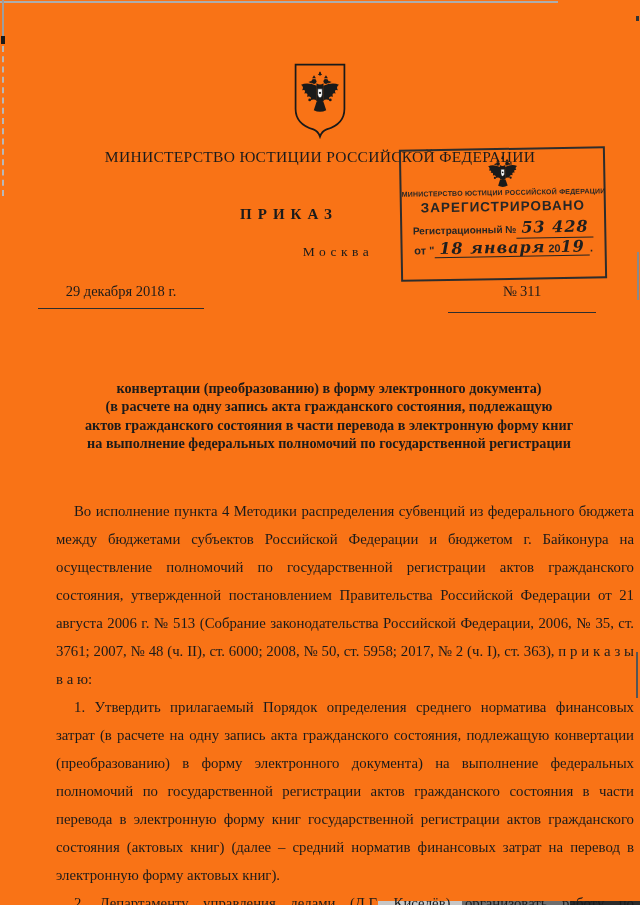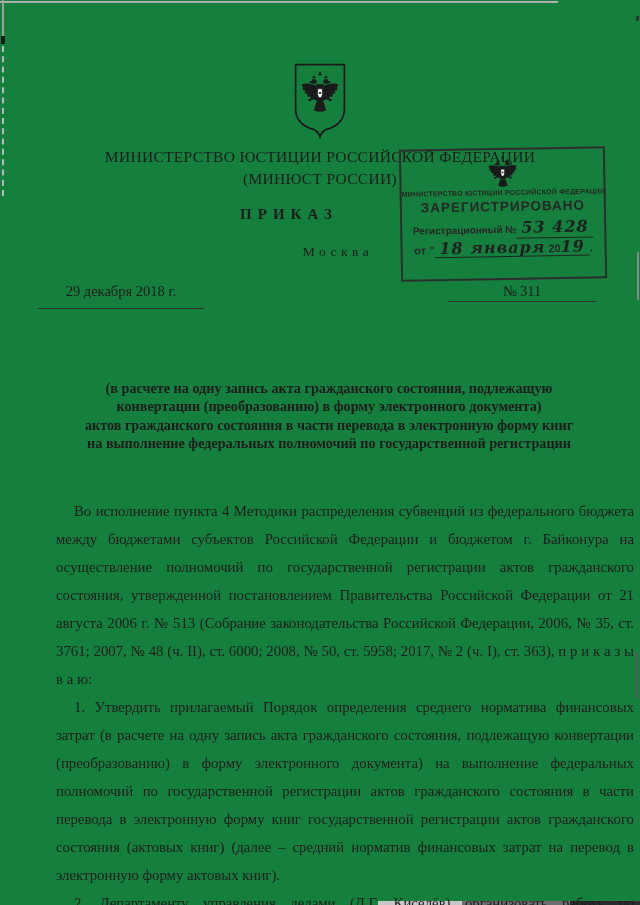--- a/index.html
+++ b/index.html
@@ -1,17 +1,17 @@
 <!DOCTYPE html>
 <html lang="ru"><head>
 <meta charset="utf-8">
 <style>
   html,body{margin:0;padding:0;background:#fff;}
   .page{
-    position:relative;width:640px;height:905px;background:#15803d;overflow:hidden;
+    position:relative;width:640px;height:905px;background:#f97316;overflow:hidden;
     font-family:"Liberation Serif",serif;color:#1b1b1b;
   }
   
   .art{position:absolute;pointer-events:none;}
   .art-top{left:0;top:1px;width:558px;height:2px;background:#adadad;}
   .art-left-solid{left:2px;top:0;width:2px;height:36px;background:#9e9e9e;}
   .art-left-tick{left:1px;top:36px;width:4px;height:8px;background:#1a1a1a;}
   .art-left-dash{left:2px;top:46px;width:0;height:150px;border-left:2px dashed #b8b8b8;}
   .art-bot-1{left:378px;top:901px;width:84px;height:4px;background:#c6c6c6;}
   .art-bot-2{left:462px;top:901px;width:108px;height:4px;background:#6e6e6e;}
@@ -23,21 +23,21 @@
   .emblem{position:absolute;top:60px;left:287px;width:66px;height:82px;}
   .ministry{position:absolute;top:146px;left:0;width:640px;text-align:center;
     font-size:15.5px;line-height:22px;letter-spacing:.3px;}
   .doc-type{position:absolute;top:206px;left:0;width:572px;text-align:center;
     font-weight:bold;font-size:15px;letter-spacing:6px;padding-left:6px;box-sizing:border-box;}
   .city{position:absolute;top:244px;left:0;width:640px;text-align:center;
     font-size:13.5px;letter-spacing:4.5px;padding-left:4px;box-sizing:border-box;margin-left:16px;}
   .date-left{position:absolute;top:283px;left:38px;width:166px;text-align:center;
     font-size:14.5px;border-bottom:1.5px solid #2e2e2e;padding-bottom:8px;}
   .num-right{position:absolute;top:283px;left:448px;width:148px;text-align:center;
-    font-size:14.5px;border-bottom:1.5px solid #2e2e2e;padding-bottom:1px;}
+    font-size:14.5px;border-bottom:1.5px solid #2e2e2e;padding-bottom:12px;}
   
   .stamp{
     position:absolute;left:400px;top:148px;width:206px;height:132px;
     border:2.5px solid #2d2d2d;box-sizing:border-box;transform:rotate(-1deg);
     text-align:center;color:#262626;background:transparent;
   }
   .stamp-eagle{display:block;margin:5px auto 0;height:34px;}
   .stamp-ministry{font-family:"Liberation Sans",sans-serif;font-weight:bold;
     font-size:7px;letter-spacing:.2px;white-space:nowrap;}
   .stamp-registered{font-family:"Liberation Sans",sans-serif;font-weight:bold;
@@ -97,21 +97,20 @@
 
   <div class="emblem">
     <svg viewBox="0 0 100 120" width="66" height="82">
       <path d="M13 5 H87 V72 Q87 95 60 103 Q53 105.5 50 114 Q47 105.5 40 103 Q13 95 13 72 Z" fill="none" stroke="#1a1a1a" stroke-width="2.6"></path>
       <use href="#eagle-bird" transform="translate(9,10) scale(0.82)"></use>
     </svg>
   </div>
 
   <div class="ministry">
     <div>МИНИСТЕРСТВО ЮСТИЦИИ РОССИЙСКОЙ ФЕДЕРАЦИИ</div>
-    <div>(МИНЮСТ РОССИИ)</div>
   </div>
 
   <div class="doc-type">ПРИКАЗ</div>
   <div class="city">Москва</div>
 
   <div class="date-left">29 декабря 2018 г.</div>
   <div class="num-right">№ 311</div>
 
   <div class="stamp">
     <svg class="stamp-eagle" viewBox="8 4 84 82" height="34">
@@ -122,22 +121,22 @@
     <div class="stamp-regline">
       <span>Регистрационный №</span><span class="hand u">53 428</span>
     </div>
     <div class="stamp-dateline">
       <span>от "</span><span class="u"><span class="hand">18 января</span>
         <span>20</span><span class="hand">19</span></span><span>.</span>
     </div>
   </div>
 
   <div class="title">
+    <div>конвертации (преобразованию) в форму электронного документа)</div>
     <div>(в расчете на одну запись акта гражданского состояния, подлежащую</div>
-    <div>конвертации (преобразованию) в форму электронного документа)</div>
     <div>актов гражданского состояния в части перевода в электронную форму книг</div>
     <div>на выполнение федеральных полномочий по государственной регистрации</div>
   </div>
 
   <div class="body-text">
     <p>Во исполнение пункта 4 Методики распределения субвенций из федерального бюджета между бюджетами субъектов Российской Федерации и бюджетом г. Байконура на осуществление полномочий по государственной регистрации актов гражданского состояния, утвержденной постановлением Правительства Российской Федерации от 21 августа 2006 г. № 513 (Собрание законодательства Российской Федерации, 2006, № 35, ст. 3761; 2007, № 48 (ч. II), ст. 6000; 2008, № 50, ст. 5958; 2017, № 2 (ч. I), ст. 363), п р и к а з ы в а ю:</p>
     <p>1. Утвердить прилагаемый Порядок определения среднего норматива финансовых затрат (в расчете на одну запись акта гражданского состояния, подлежащую конвертации (преобразованию) в форму электронного документа) на выполнение федеральных полномочий по государственной регистрации актов гражданского состояния в части перевода в электронную форму книг государственной регистрации актов гражданского состояния (актовых книг) (далее – средний норматив финансовых затрат на перевод в электронную форму актовых книг).</p>
     <p>2. Департаменту управления делами (Д.Г. Киселёв) организовать работу по определению среднего норматива финансовых затрат на перевод в электронную форму актовых книг.</p>
   </div>
 

